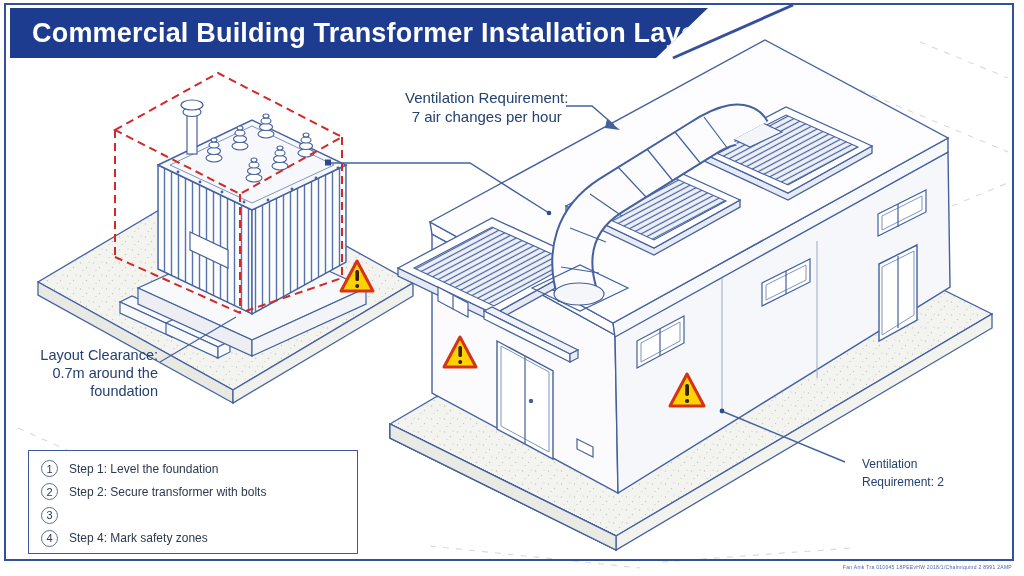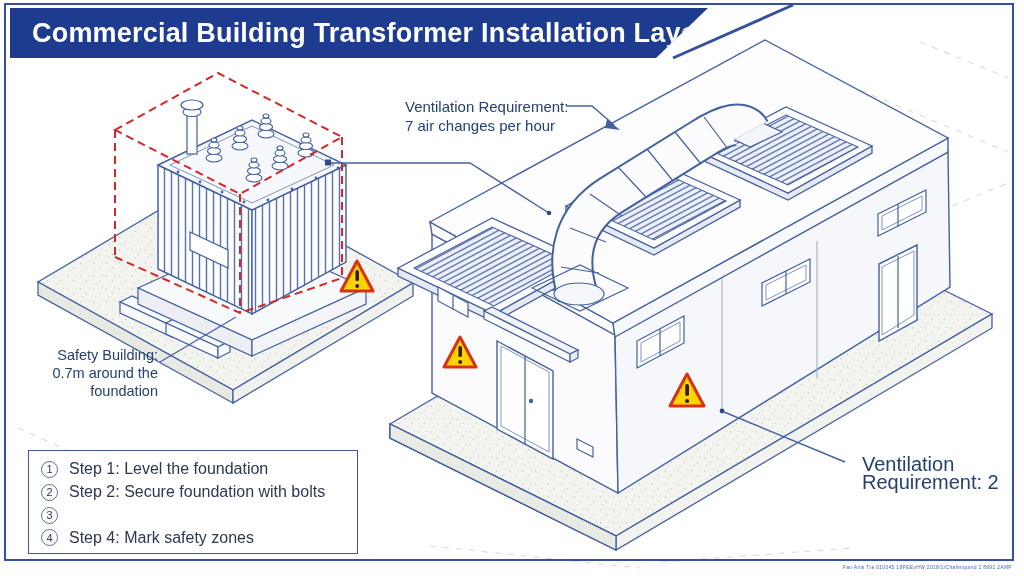--- a/index.html
+++ b/index.html
@@ -4,30 +4,30 @@
 <style>
   html,body{margin:0;padding:0;background:#ffffff;}
   .page{position:relative;width:1024px;height:576px;background:#ffffff;overflow:hidden;
         font-family:"Liberation Sans", sans-serif;}
   .art{position:absolute;left:0;top:0;}
   .banner{position:absolute;left:10px;top:8px;width:698px;height:50px;background:#1e3c8f;
           clip-path:polygon(0 0,100% 0,calc(100% - 52px) 100%,0 100%);
           display:flex;align-items:center;}
   .banner .title{color:#ffffff;font-size:27px;font-weight:bold;padding-left:22px;letter-spacing:0.2px;white-space:nowrap;}
   .note{position:absolute;color:#24416f;font-size:15px;line-height:19px;}
-  .note-top{left:405px;top:97px;}
+  .note-top{left:405px;top:88px;text-align:center;}
   .note-safety{left:30px;top:346px;width:128px;text-align:right;font-size:14.5px;line-height:18px;}
-  .note-right{left:862px;top:455px;font-size:20px;line-height:18px;}
+  .note-right{left:862px;top:455px;font-size:12px;line-height:18px;}
   .steps{position:absolute;left:28px;top:450px;width:330px;height:104px;background:#ffffff;
          border:1.5px solid #3d58a0;box-sizing:border-box;padding:9px 10px 6px 12px;
          display:flex;flex-direction:column;justify-content:space-between;}
   .step-row{display:flex;align-items:center;gap:11px;}
   .step-num{flex:0 0 auto;width:17px;height:17px;border:1.2px solid #5a6e96;border-radius:50%;
             color:#2c3850;font-size:11px;display:flex;align-items:center;justify-content:center;box-sizing:border-box;}
-  .step-text{color:#2c3850;font-size:16px;white-space:nowrap;}
+  .step-text{color:#2c3850;font-size:12px;white-space:nowrap;}
   .fineprint{position:absolute;right:12px;top:564px;font-size:5px;color:#4a63b0;letter-spacing:0.3px;}
 </style>
 </head>
 <body>
 
 <div class="page">
 
 <svg class="art" width="1024" height="576" viewBox="0 0 1024 576">
   <defs>
     <pattern id="speckle" width="13" height="13" patternUnits="userSpaceOnUse">
@@ -264,38 +264,38 @@
   <div class="banner">
     <span class="title">Commercial Building Transformer Installation Layout</span>
   </div>
 
   <div class="note note-top">
     <div>Ventilation Requirement:</div>
     <div>7 air changes per hour</div>
   </div>
 
   <div class="note note-safety">
-    <div>Safety Building:</div>
+    <div>Layout Clearance:</div>
     <div>0.7m around the</div>
     <div>foundation</div>
   </div>
 
   <div class="note note-right">
     <div>Ventilation</div>
     <div>Requirement: 2</div>
   </div>
 
   <div class="steps">
     <div class="step-row">
       <span class="step-num">1</span>
       <span class="step-text">Step 1: Level the foundation</span>
     </div>
     <div class="step-row">
       <span class="step-num">2</span>
-      <span class="step-text">Step 2: Secure foundation with bolts</span>
+      <span class="step-text">Step 2: Secure transformer with bolts</span>
     </div>
     <div class="step-row">
       <span class="step-num">3</span>
     </div>
     <div class="step-row">
       <span class="step-num">4</span>
       <span class="step-text">Step 4: Mark safety zones</span>
     </div>
   </div>
 

